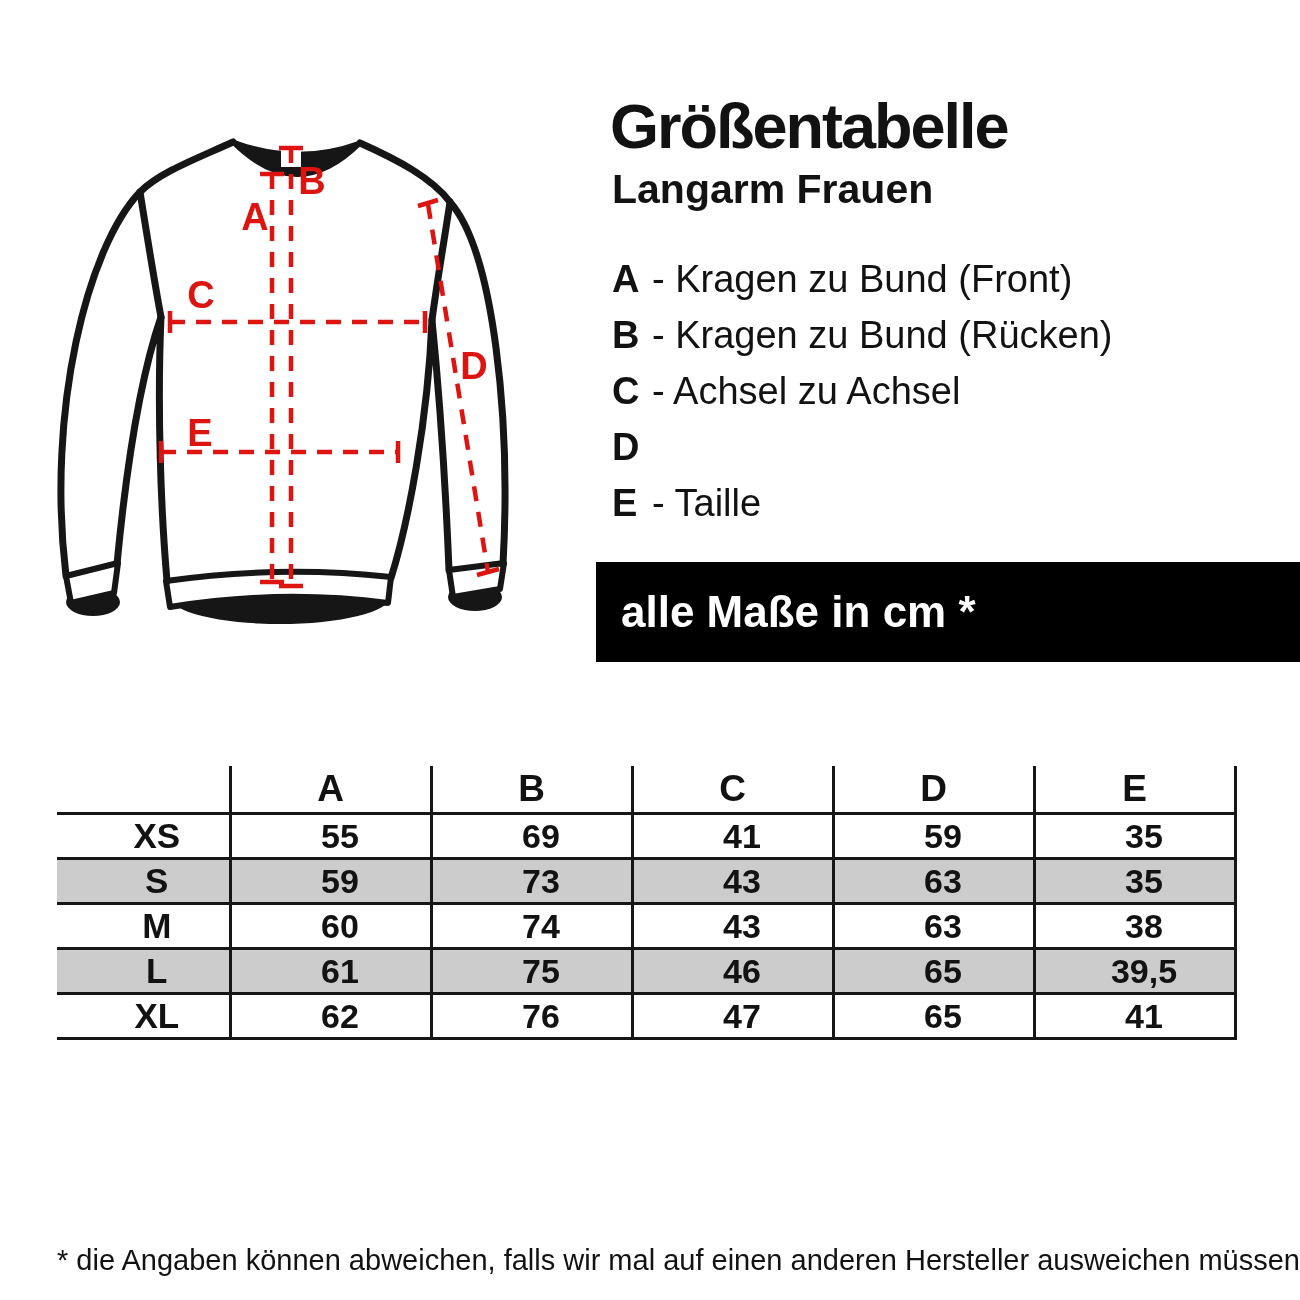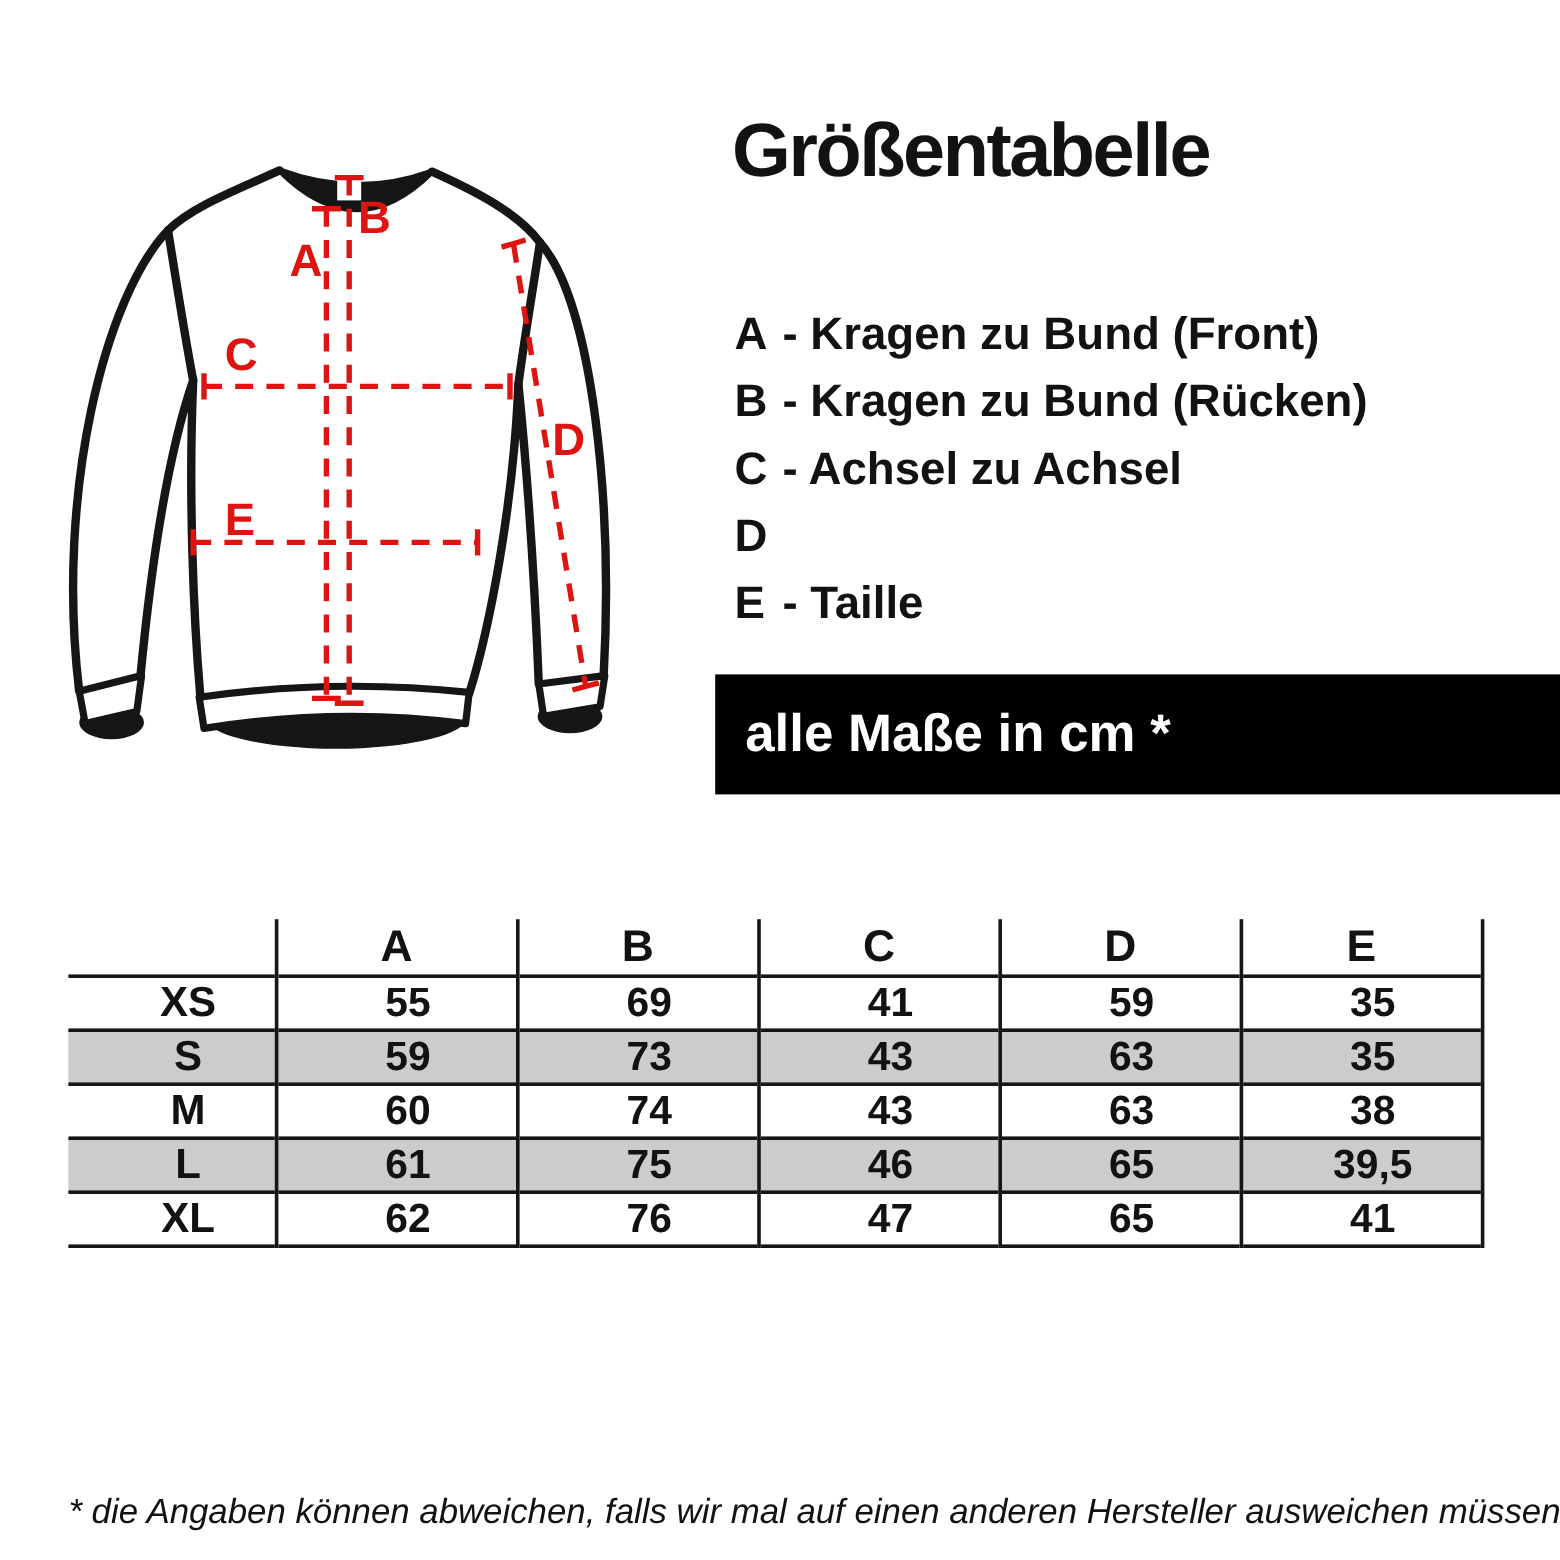--- a/index.html
+++ b/index.html
@@ -13,21 +13,21 @@
   .drawing { position:absolute; left:30px; top:120px; width:560px; height:560px; }
   .drawing svg { width:100%; height:100%; display:block; }
   .marker { font:bold 38px "Liberation Sans", sans-serif; fill:var(--accent); text-anchor:middle; }
 
   .title    { position:absolute; left:610px; top:90px;  font-size:63px; font-weight:bold; letter-spacing:-2px; white-space:nowrap; }
   .subtitle { position:absolute; left:612px; top:166px; font-size:41px; font-weight:bold; white-space:nowrap; }
 
   .legend { position:absolute; left:612px; top:251px; }
   .legend-row { height:56px; display:flex; align-items:center; font-size:38px; white-space:nowrap; }
   .legend-letter { font-weight:bold; min-width:34px; }
-  .legend-text { margin-left:6px; font-weight:bold; }
+  .legend-text { margin-left:6px; font-weight:normal; }
 
   .banner {
     position:absolute; left:596px; top:562px; width:704px; height:100px;
     background:var(--banner-bg); color:var(--banner-fg);
     display:flex; align-items:center; padding-left:25px; box-sizing:border-box;
     font-size:44px; font-weight:bold; white-space:nowrap;
   }
 
   table.size { position:absolute; left:57px; top:766px; border-collapse:collapse; table-layout:fixed; }
   .size th, .size td { padding:0; vertical-align:middle; }
@@ -35,21 +35,21 @@
   .size thead th:not(:first-child) { border-left:3px solid #161616; }
   .size thead th:last-child  { border-right:3px solid #161616; }
   .size tbody tr { border-top:3px solid #161616; height:45px; }
   .size tbody tr:last-child { border-bottom:3px solid #161616; }
   .size tbody tr:nth-child(even) { background:var(--shade); }
   .size tbody th { text-align:center; padding-left:28px; font-size:35px; font-weight:bold; }
   .size tbody td, .size td { text-align:center; font-size:34px; font-weight:bold;padding-left:19px; }
   .size td { border-left:3px solid #161616; }
   .size td:last-child { border-right:3px solid #161616; }
 
-  .footnote { position:absolute; left:57px; top:1244px; font-size:29px; white-space:nowrap;font-style:italic; }
+  .footnote { position:absolute; left:57px; top:1244px; font-size:29px; white-space:nowrap; }
 </style>
 </head>
 <body>
 
 <div class="page">
 
   <div class="drawing">
     <svg viewBox="0 0 560 560">
 
       <ellipse cx="250" cy="477" rx="110" ry="27" fill="#161616"></ellipse>
@@ -87,20 +87,21 @@
 
       <text class="marker" x="225" y="110">A</text>
       <text class="marker" x="282" y="74">B</text>
       <text class="marker" x="171" y="188">C</text>
       <text class="marker" x="444" y="259">D</text>
       <text class="marker" x="170" y="326">E</text>
     </svg>
   </div>
 
   <div class="title">Größentabelle</div>
+  <div class="subtitle">Langarm Frauen</div>
 
   <div class="legend">
     <div class="legend-row">
       <span class="legend-letter">A</span>
       <span class="legend-text">- Kragen zu Bund (Front)</span>
     </div>
     <div class="legend-row">
       <span class="legend-letter">B</span>
       <span class="legend-text">- Kragen zu Bund (Rücken)</span>
     </div>

